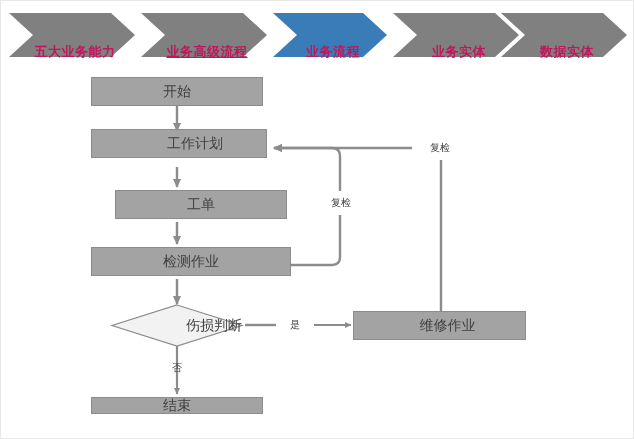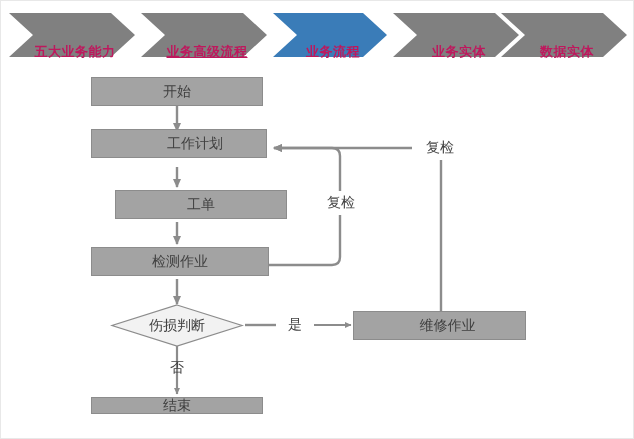--- a/index.html
+++ b/index.html
@@ -58,26 +58,26 @@
     justify-content:center;
     white-space:nowrap;
   }
   .diamond-label{
     position:absolute;
     color:#404040;
     font-size:14px;
     white-space:nowrap;
     display:flex;
     align-items:center;
-    justify-content:center;
+    justify-content:flex-end;
   }
   .edge-label{
     position:absolute;
     color:#3f3f3f;
-    font-size:14px;
+    font-size:10px;
     white-space:nowrap;
     display:flex;
     align-items:center;
     justify-content:center;
   }
 </style>
 </head>
 <body>
 
 <div id="stage">
@@ -148,21 +148,21 @@
     </div>
 
     <div class="node" style="left:90px;top:128px;width:176px;height:29px;padding-left:32px;">
       <span>工作计划</span>
     </div>
 
     <div class="node" style="left:90px;top:189px;width:172px;height:29px;margin-left:24px;">
       <span>工单</span>
     </div>
 
-    <div class="node" style="left:90px;top:246px;width:178px;height:29px;">
+    <div class="node" style="left:90px;top:246px;width:200px;height:29px;">
       <span>检测作业</span>
     </div>
 
     <div class="node" style="left:352px;top:310px;width:173px;height:29px;padding-left:16px;">
       <span>维修作业</span>
     </div>
 
     <div class="node" style="left:90px;top:396px;width:172px;height:17px;">
       <span>结束</span>
     </div>

